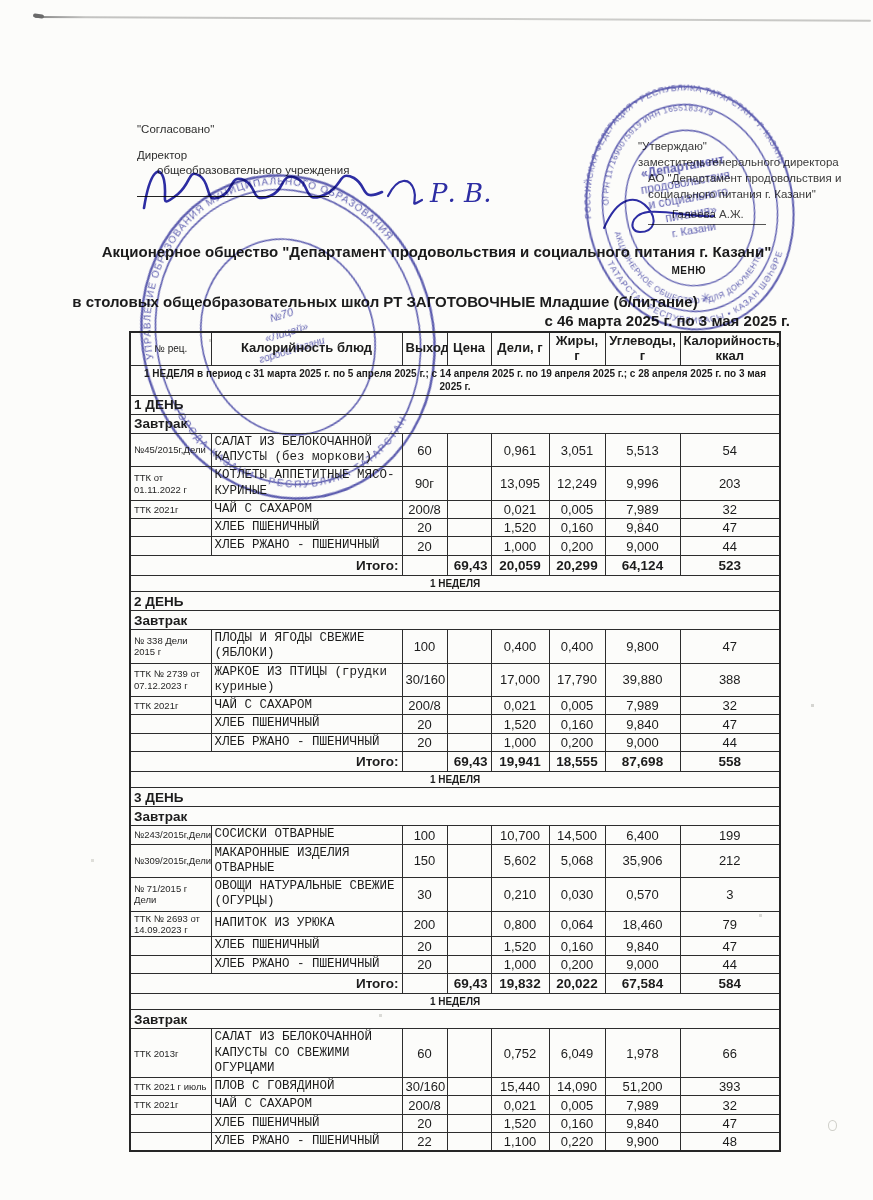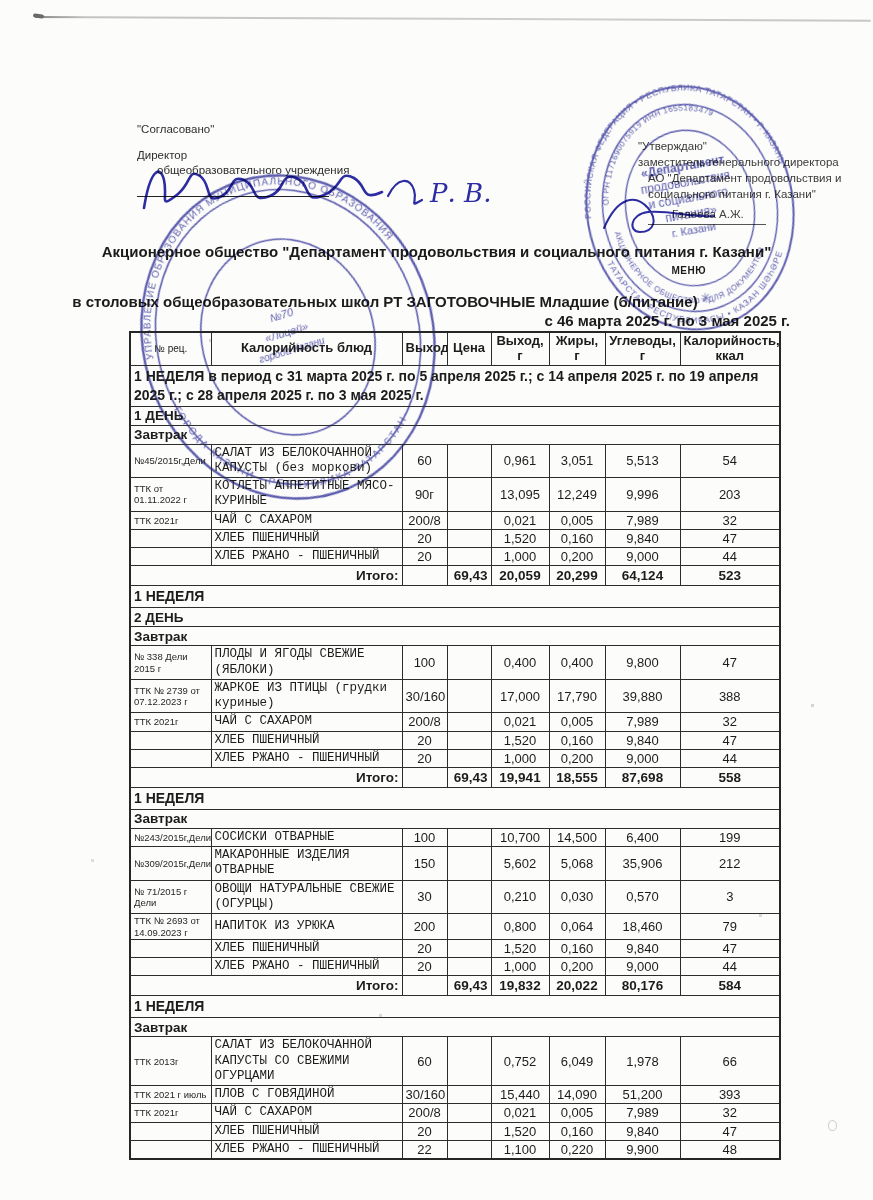--- a/index.html
+++ b/index.html
@@ -50,21 +50,21 @@
   .sig-left{left:130px;top:150px;}
   .sig-right{left:596px;top:188px;}
   .sig-script{font-family:"DejaVu Serif","Liberation Serif",serif;font-style:italic;fill:#2d2da6;}
 
   
   table.menu{position:absolute;left:129px;top:331px;width:650px;border-collapse:collapse;table-layout:fixed;}
   table.menu td,table.menu th{border:1.5px solid #2d2d2d;padding:1px 3px;vertical-align:middle;overflow:hidden;}
   table.menu{border:2px solid #262626;}
   th.hdr{font-size:13px;font-weight:bold;text-align:center;padding:3px 2px;line-height:1.15;white-space:pre-line;}
   th.hdr-rec{font-size:10px;font-weight:normal;}
-  td.week-cell{font-size:14px;font-weight:bold;padding:3px 5px;line-height:1.35;}
+  td.week-cell{font-size:10px;font-weight:bold;padding:3px 5px;line-height:1.35;text-align:center;}
   td.day-cell,td.meal-cell{font-size:13.5px;font-weight:bold;padding:2px 5px;}
   td.rec-cell{font-size:9.5px;color:#262626;padding:1px 2px;line-height:1.2;}
   td.name-cell{font-size:12.5px;line-height:1.22;padding:1px 4px;font-family:Liberation Mono, monospace;}
   td.num-cell{font-size:13px;text-align:center;}
   td.out-cell{font-size:13px;text-align:center;}
   td.total-label{font-size:13.5px;font-weight:bold;text-align:right;padding-right:3px;}
   td.total-price{font-size:13.5px;font-weight:bold;text-align:right;padding-right:2px;}
   td.total-num{font-size:13.5px;font-weight:bold;text-align:center;}
   tr.dish-row{height:18px;}
   tr.total-row{height:20px;}
@@ -156,21 +156,21 @@
         <col style="width:56px">
         <col style="width:75px">
         <col style="width:100px">
     </colgroup>
     <thead>
         <tr>
           <th class="hdr hdr-rec">№ рец.</th>
           <th class="hdr">Калорийность блюд</th>
           <th class="hdr">Выход</th>
           <th class="hdr">Цена</th>
-          <th class="hdr">Выход, г</th>
+          <th class="hdr">Дели, г</th>
           <th class="hdr">Жиры, г</th>
           <th class="hdr">Углеводы, г</th>
           <th class="hdr">Калорийность,
 ккал</th>
         </tr>
       </thead>
     <tbody>
         <tr class="week-row">
           <td class="week-cell" colspan="8">1 НЕДЕЛЯ в период  с 31 марта 2025 г. по 5 апреля 2025 г.; с 14 апреля 2025 г. по 19 апреля 2025 г.; с 28 апреля 2025 г. по 3 мая 2025 г.</td>
         </tr>
@@ -303,20 +303,23 @@
           <td class="num-cell"></td>
           <td class="total-price">69,43</td>
           <td class="total-num">19,941</td>
           <td class="total-num">18,555</td>
           <td class="total-num">87,698</td>
           <td class="total-num">558</td>
         </tr>
         <tr class="week-row">
           <td class="week-cell" colspan="8">1 НЕДЕЛЯ</td>
         </tr>
+        <tr class="day-row">
+          <td class="day-cell" colspan="8">3 ДЕНЬ</td>
+        </tr>
         <tr class="meal-row">
           <td class="meal-cell" colspan="8">Завтрак</td>
         </tr>
         <tr class="dish-row">
           <td class="rec-cell">№243/2015г,Дели</td>
           <td class="name-cell">СОСИСКИ ОТВАРНЫЕ</td>
           <td class="out-cell">100</td>
           <td class="num-cell"></td>
           <td class="num-cell">10,700</td>
           <td class="num-cell">14,500</td>
@@ -372,21 +375,21 @@
           <td class="num-cell">0,200</td>
           <td class="num-cell">9,000</td>
           <td class="num-cell">44</td>
         </tr>
         <tr class="total-row">
           <td class="total-label" colspan="2">Итого:</td>
           <td class="num-cell"></td>
           <td class="total-price">69,43</td>
           <td class="total-num">19,832</td>
           <td class="total-num">20,022</td>
-          <td class="total-num">80,176</td>
+          <td class="total-num">67,584</td>
           <td class="total-num">584</td>
         </tr>
         <tr class="week-row">
           <td class="week-cell" colspan="8">1 НЕДЕЛЯ</td>
         </tr>
         <tr class="meal-row">
           <td class="meal-cell" colspan="8">Завтрак</td>
         </tr>
         <tr class="dish-row">
           <td class="rec-cell">ТТК 2013г</td>

